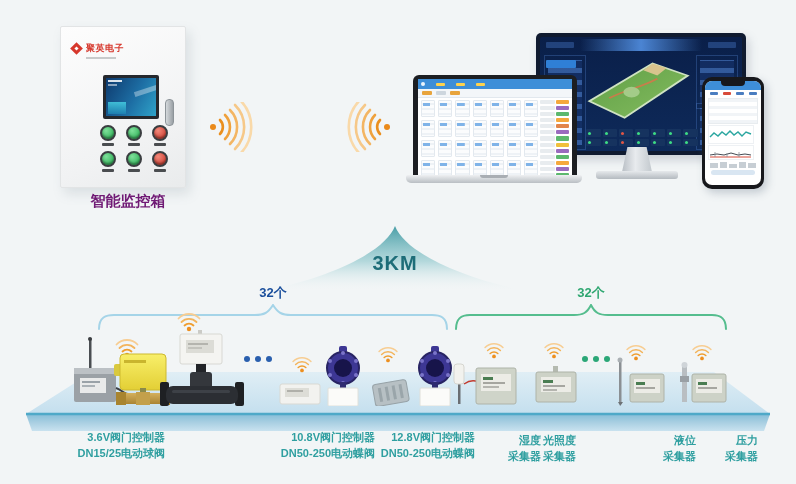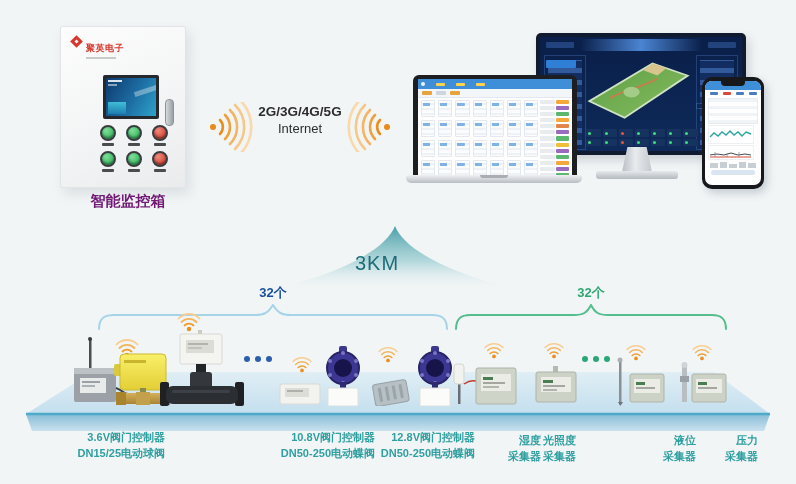--- a/index.html
+++ b/index.html
@@ -3,21 +3,21 @@
 <meta charset="utf-8">
 <style>
   html,body{margin:0;padding:0;background:#fff;}
   .stage{position:relative;width:796px;height:484px;background:#f2f5f6;overflow:hidden;
          font-family:"Liberation Sans","DejaVu Sans",sans-serif;}
   .abs{position:absolute;}
 
   
   .cabinet{left:60px;top:26px;width:124px;height:160px;background:linear-gradient(155deg,#fdfdfd,#f1f2f3 70%,#e9ebec);
            border:1px solid #e2e4e5;border-radius:2px;box-shadow:4px 6px 12px rgba(110,125,140,.18);}
-  .cab-logo{left:11px;top:10px;display:flex;align-items:flex-start;gap:5px;font-family:Liberation Serif, serif;}
+  .cab-logo{left:11px;top:10px;display:flex;align-items:center;gap:5px;font-family:Liberation Serif, serif;}
   .logo-mark{width:9px;height:9px;background:#d6372c;transform:rotate(45deg);position:relative;}
   .logo-mark:after{content:"";position:absolute;left:3px;top:3px;width:3px;height:3px;background:#fff;}
   .brand{color:#d6372c;font-size:9px;font-weight:bold;line-height:9px;letter-spacing:.5px;}
   .brand-sub{height:2px;width:30px;background:#c8cacb;margin-top:2px;}
   .cab-screen{left:42px;top:48px;width:50px;height:38px;background:#25282d;border-radius:2px;padding:3px;}
   .scr{width:100%;height:100%;background:linear-gradient(120deg,#0e3a6e,#1d6ea4 55%,#2fa3c9);position:relative;overflow:hidden;}
   .scr-bar{position:absolute;left:2px;top:2px;width:14px;height:2px;background:rgba(255,255,255,.85);}
   .scr-bar2{position:absolute;left:2px;top:6px;width:9px;height:2px;background:rgba(255,255,255,.5);}
   .scr-chart{position:absolute;left:2px;bottom:2px;width:18px;height:12px;background:linear-gradient(180deg,#49d6e8,#1f86b5);opacity:.8;}
   .scr-streak{position:absolute;right:-4px;top:10px;width:26px;height:5px;background:rgba(255,255,255,.35);transform:rotate(-18deg);}
@@ -91,21 +91,21 @@
   .ph-tabs span{width:8px;height:3px;border-radius:1px;background:#4a7dc0;display:block;}
   .ph-tabs span.red{background:#d84a3a;}
   .ph-table{height:23%;margin:1px 3px;border:1px solid #e8ecef;
             background-image:repeating-linear-gradient(180deg,#f1f4f7 0 3px,#ffffff 3px 7px);}
   .ph-chart{margin:1px 3px;border:1px solid #eef1f4;}
   .ph-bars{height:7%;display:flex;gap:2px;padding:0 5px;align-items:flex-end;}
   .ph-bars span{flex:1;background:#c7ced4;display:block;}
   .ph-foot{height:5%;background:#d9e6f2;border-radius:3px;margin:2px 6px;}
 
   
-  .km-text{left:355px;top:252px;width:80px;font-size:20px;font-weight:400;
+  .km-text{left:355px;top:252px;width:80px;text-align:center;font-size:20px;font-weight:700;
            color:#1d6d78;letter-spacing:1px;}
 
   
   .count{width:60px;text-align:center;font-size:13px;font-weight:bold;top:284px;}
   .count-left{left:243px;color:#1b4f9c;}
   .count-right{left:561px;color:#2fa771;}
 
   
   .dots{display:flex;gap:5px;top:356px;}
   .dots i{width:6px;height:6px;border-radius:50%;display:block;}
@@ -169,24 +169,20 @@
   <div class="abs big-label cabinet-label">智能监控箱</div>
 
   <svg class="abs wifi-left" width="56" height="50" viewBox="0 0 56 50">
     <circle cx="5" cy="25" r="3" fill="#ea8a1a"></circle>
     <path d="M12,18 A10,10 0 0 1 12,32" fill="none" stroke="#ea8f1e" stroke-width="2.6" stroke-linecap="round"></path>
     <path d="M17,13 A17,17 0 0 1 17,37" fill="none" stroke="#efa13c" stroke-width="2.6" stroke-linecap="round"></path>
     <path d="M22,8 A24,24 0 0 1 22,42" fill="none" stroke="#f3b563" stroke-width="2.6" stroke-linecap="round"></path>
     <path d="M27,3 A31,31 0 0 1 27,47" fill="none" stroke="#f6c888" stroke-width="2.6" stroke-linecap="round"></path>
     <path d="M32,-2 A38,38 0 0 1 32,52" fill="none" stroke="#f9d9a9" stroke-width="2.6" stroke-linecap="round"></path>
   </svg>
-  <div class="abs net-text">
-    <div class="net-line1">2G/3G/4G/5G</div>
-    <div class="net-line2">Internet</div>
-  </div>
   <svg class="abs wifi-right" width="56" height="50" viewBox="0 0 56 50">
     <circle cx="5" cy="25" r="3" fill="#ea8a1a"></circle>
     <path d="M12,18 A10,10 0 0 1 12,32" fill="none" stroke="#ea8f1e" stroke-width="2.6" stroke-linecap="round"></path>
     <path d="M17,13 A17,17 0 0 1 17,37" fill="none" stroke="#efa13c" stroke-width="2.6" stroke-linecap="round"></path>
     <path d="M22,8 A24,24 0 0 1 22,42" fill="none" stroke="#f3b563" stroke-width="2.6" stroke-linecap="round"></path>
     <path d="M27,3 A31,31 0 0 1 27,47" fill="none" stroke="#f6c888" stroke-width="2.6" stroke-linecap="round"></path>
     <path d="M32,-2 A38,38 0 0 1 32,52" fill="none" stroke="#f9d9a9" stroke-width="2.6" stroke-linecap="round"></path>
   </svg>
 
   <div class="abs monitor">

